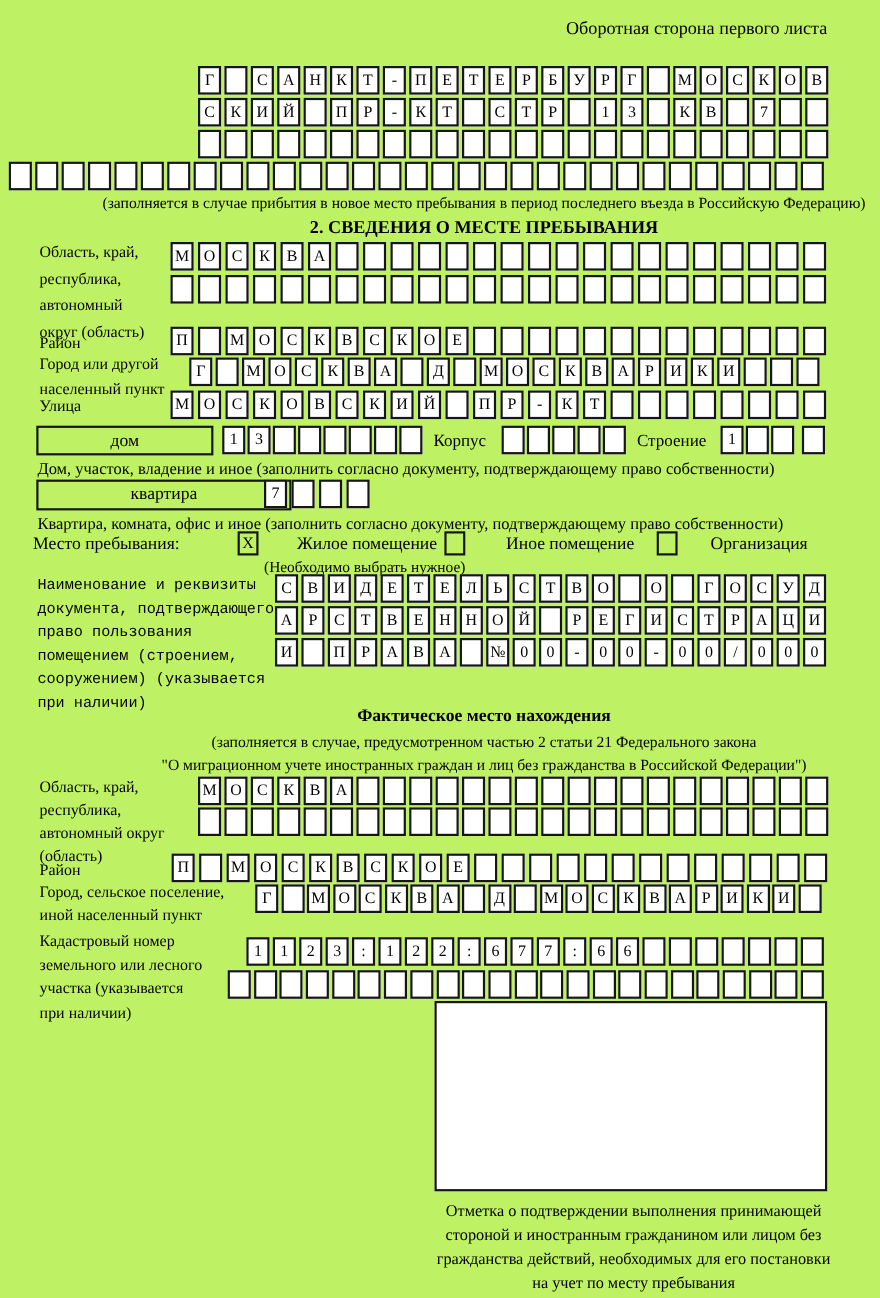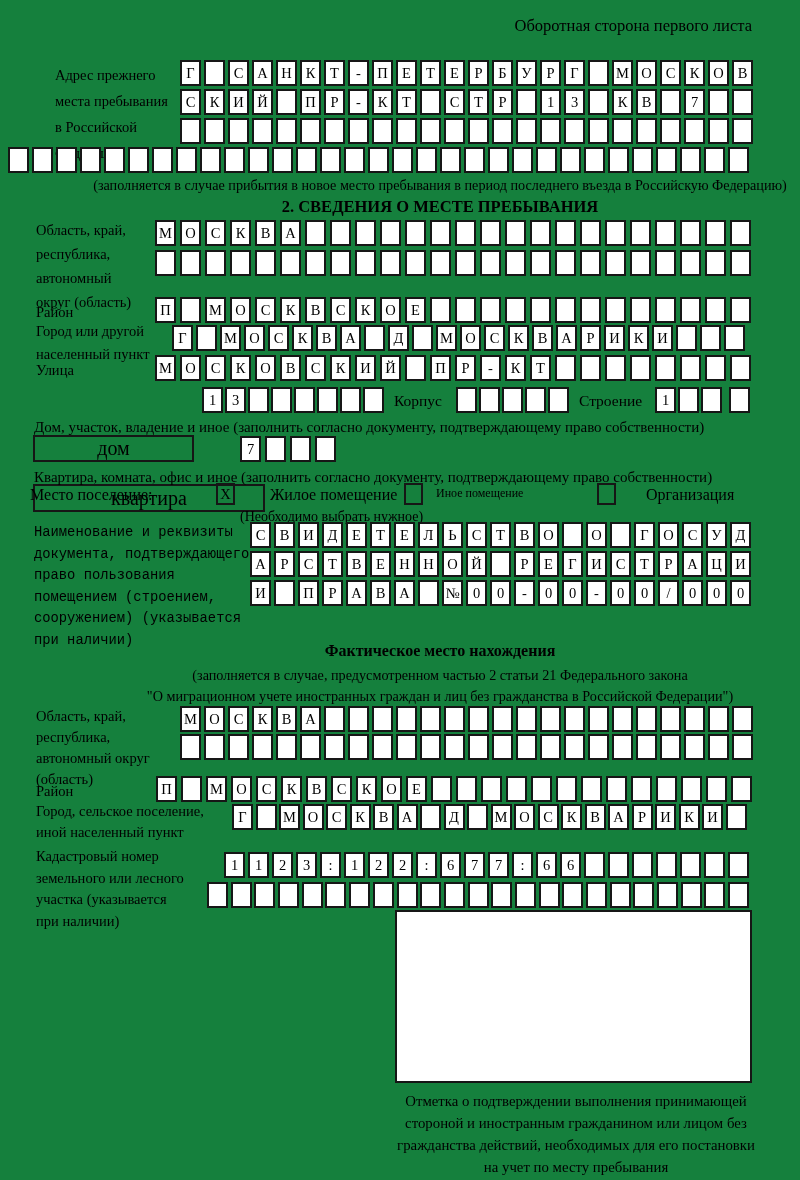--- a/index.html
+++ b/index.html
@@ -1,48 +1,42 @@
 <!DOCTYPE html>
 <html><head>
 <meta charset="utf-8">
 <style>
   html,body{margin:0;padding:0;background:#ffffff;}
-  .page{position:relative;width:800px;height:1180px;background:#15803d;color:#000;
+  .page{position:relative;width:800px;height:1180px;background:#bef264;color:#000;
         font-family:"Liberation Serif","DejaVu Serif",serif;overflow:hidden;}
   .abs{position:absolute;}
   .lbl{font-size:14.5px;line-height:22px;}
   .lbl-sm{font-size:13.8px;line-height:21.5px;}
   .lbl-f{font-size:14.5px;line-height:21px;}
   .cap{font-size:15px;white-space:nowrap;}
   .note{font-size:14.2px;}
   .center{left:0;width:800px;text-align:center;padding-left:40px;}
   .bold{font-weight:bold;}
   .cellrow{position:absolute;display:flex;}
   .cell{box-sizing:border-box;flex:0 0 21px;width:21px;height:26px;border:2px solid #161616;
         display:flex;align-items:center;justify-content:center;font-size:14.5px;background:#fff;}
   .p24{gap:3px;} .p25{gap:4px;} .g2{gap:2px;} .g25{gap:2.5px;} .g27{gap:2.7px;}
   .checkbox{box-sizing:border-box;position:absolute;width:19px;height:22px;border:2px solid #161616;
         display:flex;align-items:center;justify-content:center;font-size:14.5px;}
   .inputbox{box-sizing:border-box;position:absolute;border:2px solid #161616;
-        display:flex;align-items:center;justify-content:center;font-size:20px;margin-top:48px;}
+        display:flex;align-items:center;justify-content:center;font-size:16px;}
   .stampbox{box-sizing:border-box;position:absolute;border:2px solid #161616;background:#fff;}
 </style>
 </head>
 <body>
 
 <div class="page">
 
   <div class="abs" style="top:16px;right:48px;font-size:16.5px;">Оборотная сторона первого листа</div>
 
-  <div class="abs lbl" style="left:55px;top:62px;line-height:26px;">
-      <div>Адрес прежнего</div>
-      <div>места пребывания</div>
-      <div>в Российской</div>
-      <div>Федерации</div>
-    </div>
   <div class="cellrow p24" style="left:180px;top:60px;">
       <span class="cell">Г</span>
       <span class="cell"></span>
       <span class="cell">С</span>
       <span class="cell">А</span>
       <span class="cell">Н</span>
       <span class="cell">К</span>
       <span class="cell">Т</span>
       <span class="cell">-</span>
       <span class="cell">П</span>
@@ -329,25 +323,25 @@
 
   <div class="inputbox" style="left:33px;top:436px;width:232px;height:28px;">квартира</div>
   <div class="cellrow p25" style="left:240px;top:436px;">
       <span class="cell">7</span>
       <span class="cell"></span>
       <span class="cell"></span>
       <span class="cell"></span>
     </div>
   <div class="abs cap" style="left:34px;top:469px;">Квартира, комната, офис и иное (заполнить согласно документу, подтверждающему право собственности)</div>
 
-  <div class="abs" style="left:30px;top:486px;font-size:16px;">Место поселение:</div>
+  <div class="abs" style="left:30px;top:486px;font-size:16px;">Место пребывания:</div>
   <div class="checkbox" style="left:216px;top:483px;">X</div>
   <div class="abs" style="left:246px;top:486px;font-size:16px;margin-left:24px;">Жилое помещение</div>
   <div class="checkbox" style="left:404px;top:483px;"></div>
-  <div class="abs" style="left:436px;top:486px;font-size:12px;">Иное помещение</div>
+  <div class="abs" style="left:460px;top:486px;font-size:16px;">Иное помещение</div>
   <div class="checkbox" style="left:597px;top:483px;"></div>
   <div class="abs" style="left:646px;top:486px;font-size:16px;">Организация</div>
   <div class="abs" style="left:240px;top:509px;font-size:14px;text-align:center;">(Необходимо выбрать нужное)</div>
 
   <div class="abs lbl-sm" style="left:34px;top:522px;font-family:Liberation Mono, monospace;">
       <div>Наименование и реквизиты</div>
       <div>документа, подтверждающего</div>
       <div>право пользования</div>
       <div>помещением (строением,</div>
       <div>сооружением) (указывается</div>

